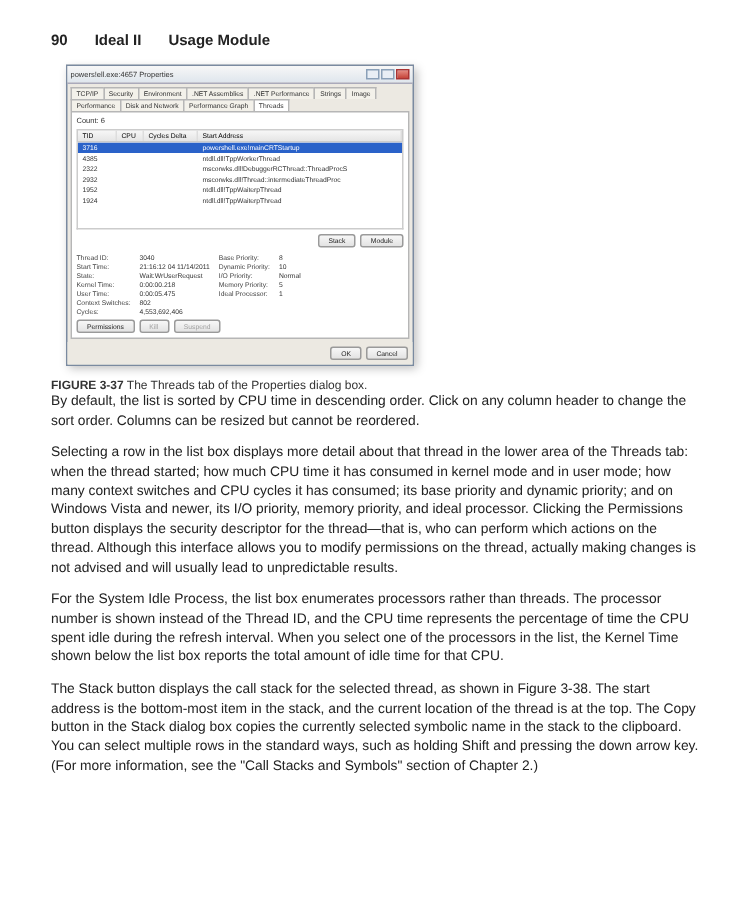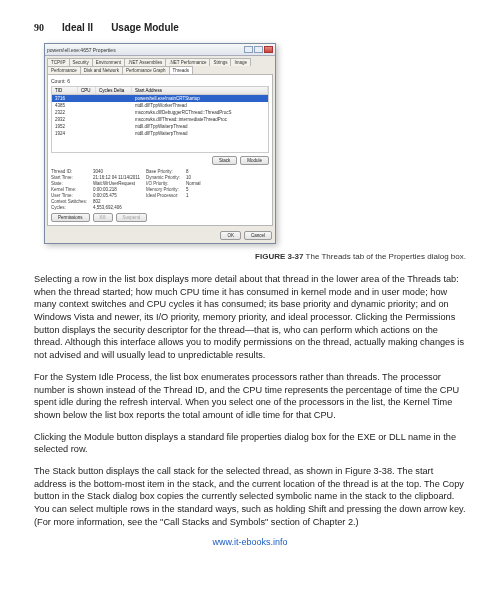--- a/index.html
+++ b/index.html
@@ -1,19 +1,19 @@
 <!DOCTYPE html>
 <html><head>
 <meta charset="utf-8">
 <style>
   * { box-sizing: border-box; margin: 0; padding: 0; }
   html, body { width: 500px; height: 610px; background: #fff; font-family: "Segoe UI", Arial, sans-serif; }
   .page { padding: 22px 34px 10px 34px; }
   .header { display: flex; gap: 18px; font-size: 10px; font-weight: 600; color: #222; margin-bottom: 10px; }
-  .header .num { font-weight: 700; font-family: Liberation Serif, serif; }
+  .header .num { font-weight: 700; }
   .dialog-wrap { margin: 0 0 8px 10px; }
   .dialog {
     width: 232px; border: 1px solid #7a8aa0; background: #ece9e2;
     box-shadow: 2px 2px 6px rgba(0,0,0,0.25); font-size: 5px;
   }
   .titlebar {
     height: 12px; background: linear-gradient(#f7f7f7,#dfe6ed);
     border-bottom: 1px solid #aab; display: flex; align-items: center;
     padding: 0 2px; justify-content: space-between;
   }
@@ -40,21 +40,21 @@
   .detail { display: flex; gap: 6px; margin-top: 4px; font-size: 4.5px; color: #333; }
   .detail .col { display: flex; flex-direction: column; gap: 1px; }
   .detail .lbl { color: #444; }
   .btnrow { display: flex; gap: 3px; margin-top: 3px; justify-content: flex-start; }
   .btn {
     font-size: 4.5px; padding: 1px 6px; background: linear-gradient(#f7f7f7,#e3e3e3);
     border: 1px solid #9a9a9a; border-radius: 2px; color: #222;
   }
   .btn.dis { color: #a2a2a2; }
   .footer { display: flex; justify-content: flex-end; gap: 3px; padding: 3px; background: #ece9e2; }
-  .caption { font-size: 8px; color: #333; margin: 6px 0 12px 0; text-align: right; }
+  .caption { font-size: 8px; color: #333; margin: 6px 0 0 0; }
   .caption b { font-weight: 700; }
   p.body {
     font-size: 9.2px; line-height: 1.38; color: #222; margin-bottom: 9px;
     text-align: left;
   }
   .link { text-align: center; font-size: 9px; color: #1a5cc0; margin-top: 4px; }
 </style>
 </head>
 <body>
 
@@ -190,19 +190,18 @@
       </div>
     </div>
   </div>
 
   <div class="caption">
     <b>FIGURE 3-37</b>
     <span> </span>
     <span>The Threads tab of the Properties dialog box.</span>
   </div>
 
+  <p class="body">By default, the list is sorted by CPU time in descending order. Click on any column header to change the sort order. Columns can be resized but cannot be reordered.</p>
   <p class="body">Selecting a row in the list box displays more detail about that thread in the lower area of the Threads tab: when the thread started; how much CPU time it has consumed in kernel mode and in user mode; how many context switches and CPU cycles it has consumed; its base priority and dynamic priority; and on Windows Vista and newer, its I/O priority, memory priority, and ideal processor. Clicking the Permissions button displays the security descriptor for the thread—that is, who can perform which actions on the thread. Although this interface allows you to modify permissions on the thread, actually making changes is not advised and will usually lead to unpredictable results.</p>
   <p class="body">For the System Idle Process, the list box enumerates processors rather than threads. The processor number is shown instead of the Thread ID, and the CPU time represents the percentage of time the CPU spent idle during the refresh interval. When you select one of the processors in the list, the Kernel Time shown below the list box reports the total amount of idle time for that CPU.</p>
-  <p class="body">Clicking the Module button displays a standard file properties dialog box for the EXE or DLL name in the selected row.</p>
   <p class="body">The Stack button displays the call stack for the selected thread, as shown in Figure 3-38. The start address is the bottom-most item in the stack, and the current location of the thread is at the top. The Copy button in the Stack dialog box copies the currently selected symbolic name in the stack to the clipboard. You can select multiple rows in the standard ways, such as holding Shift and pressing the down arrow key. (For more information, see the "Call Stacks and Symbols" section of Chapter 2.)</p>
 
-  <div class="link">www.it-ebooks.info</div>
 </div>
 
 </body></html>

